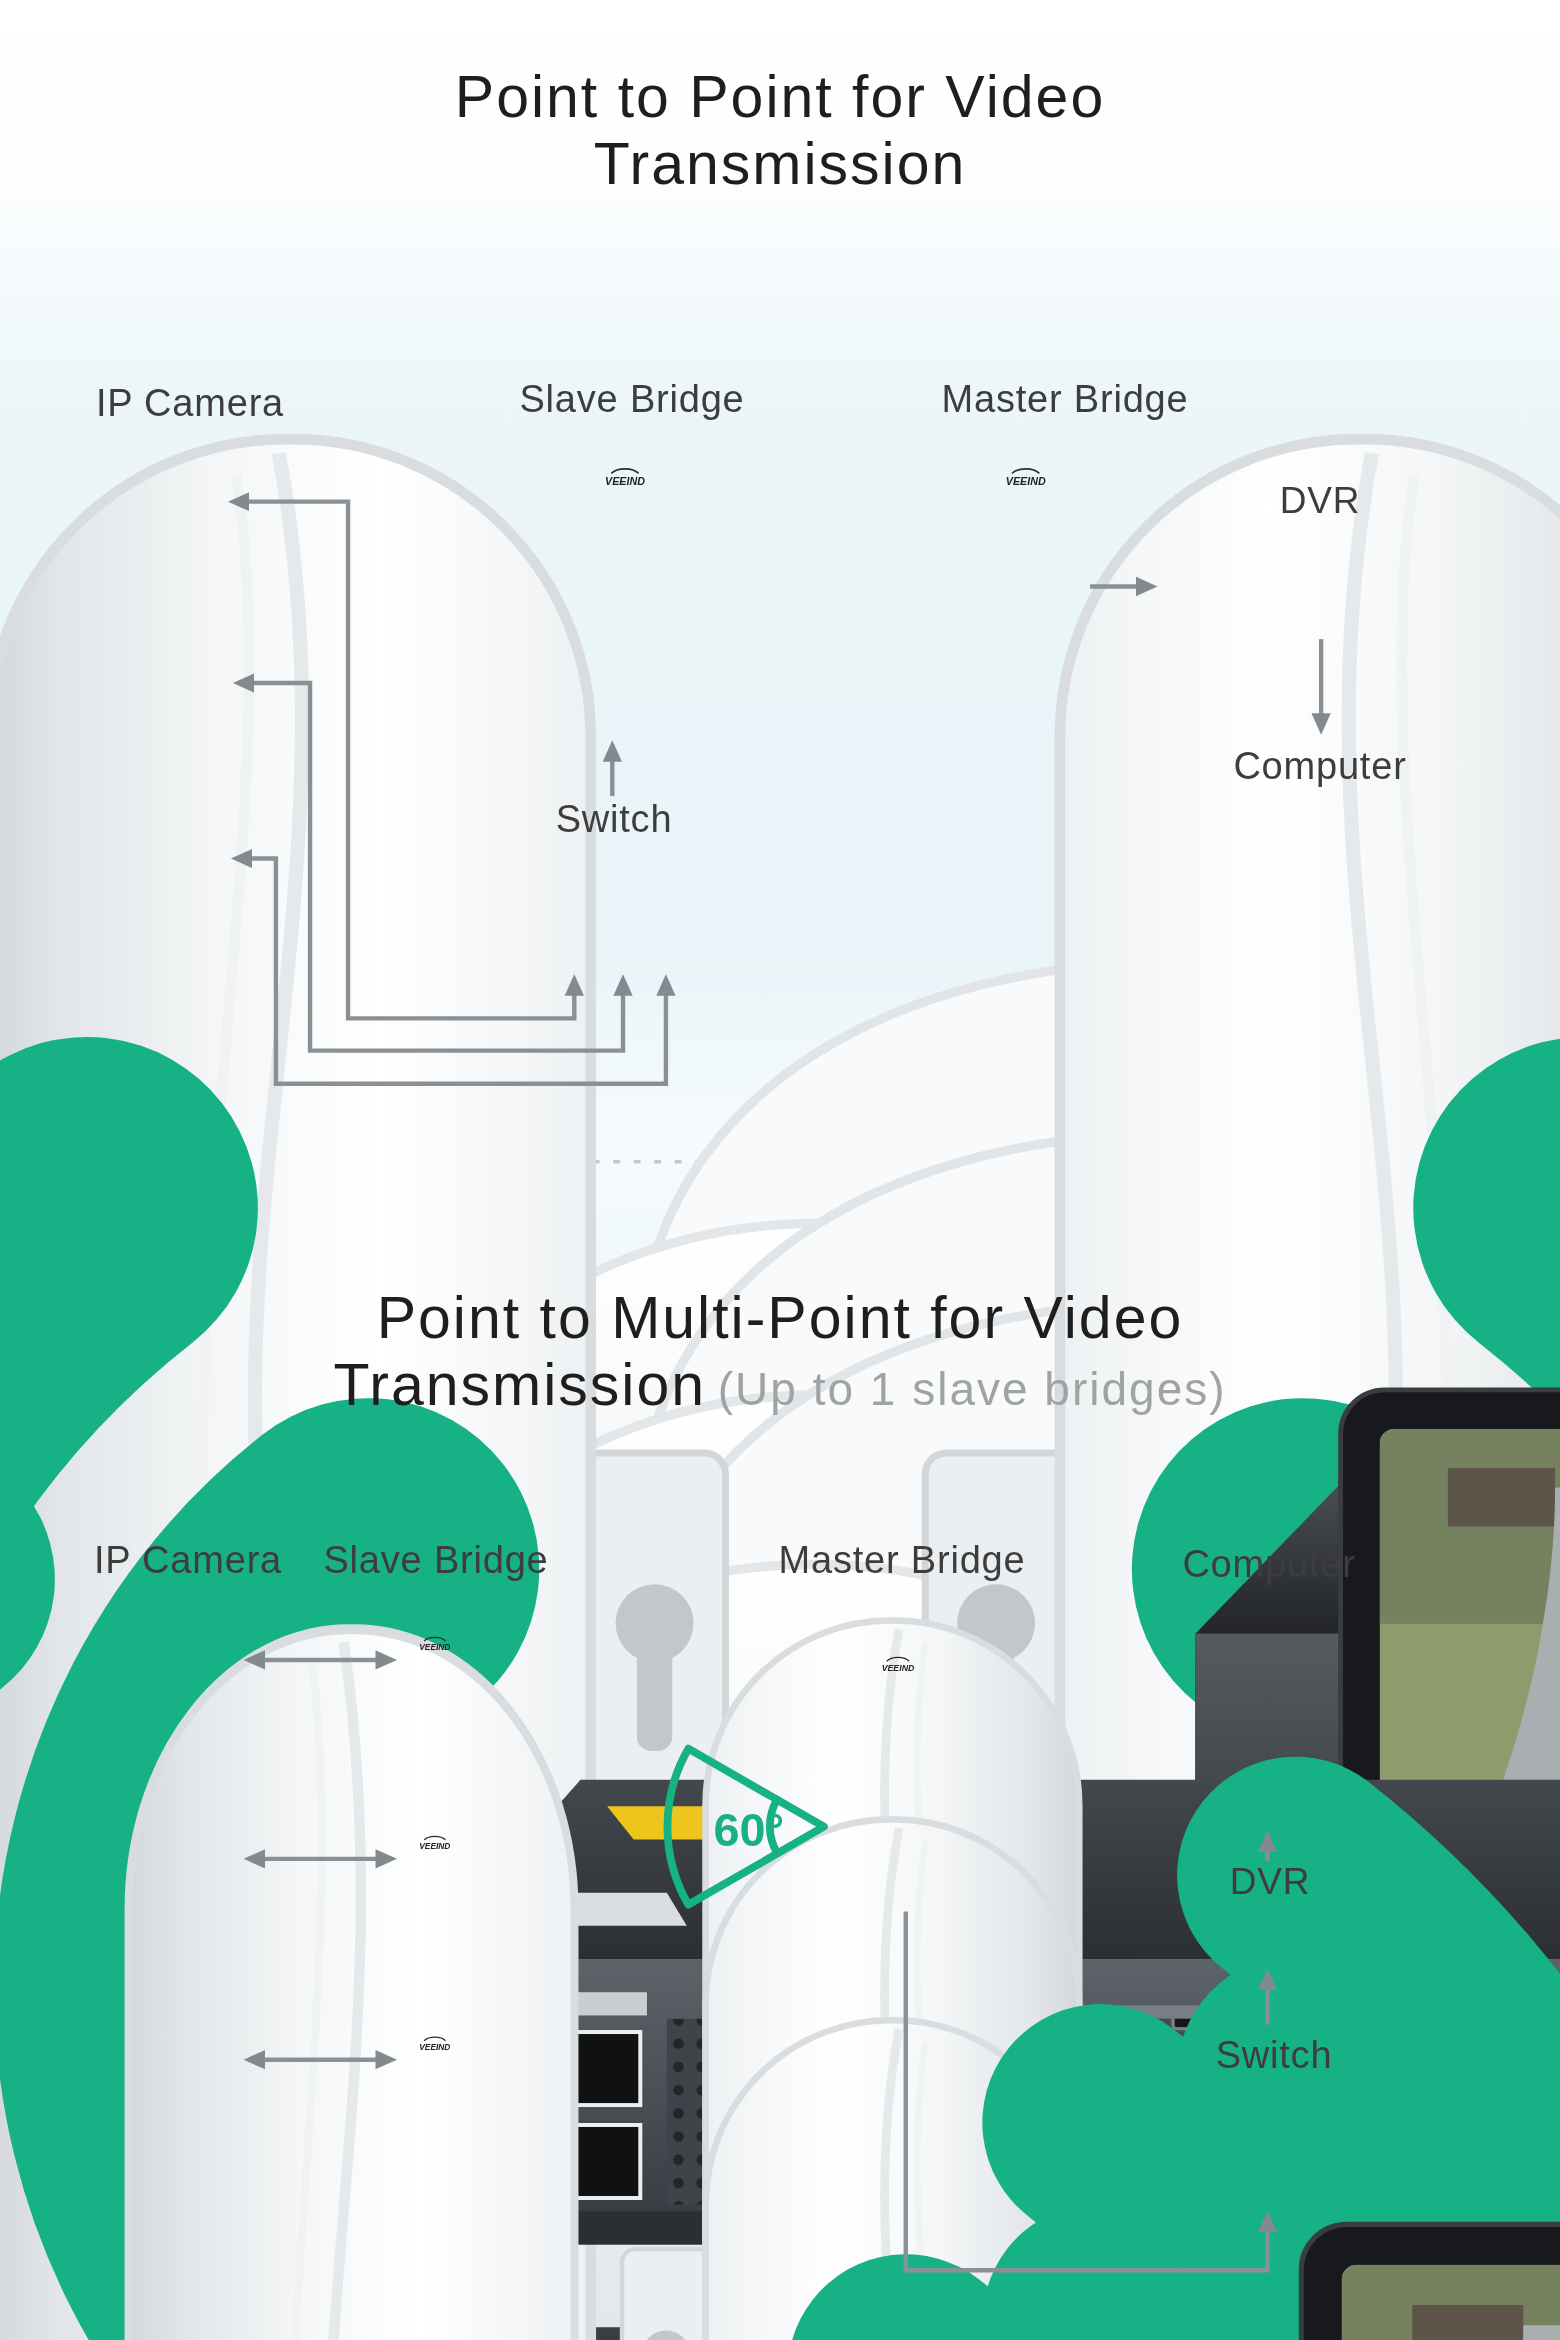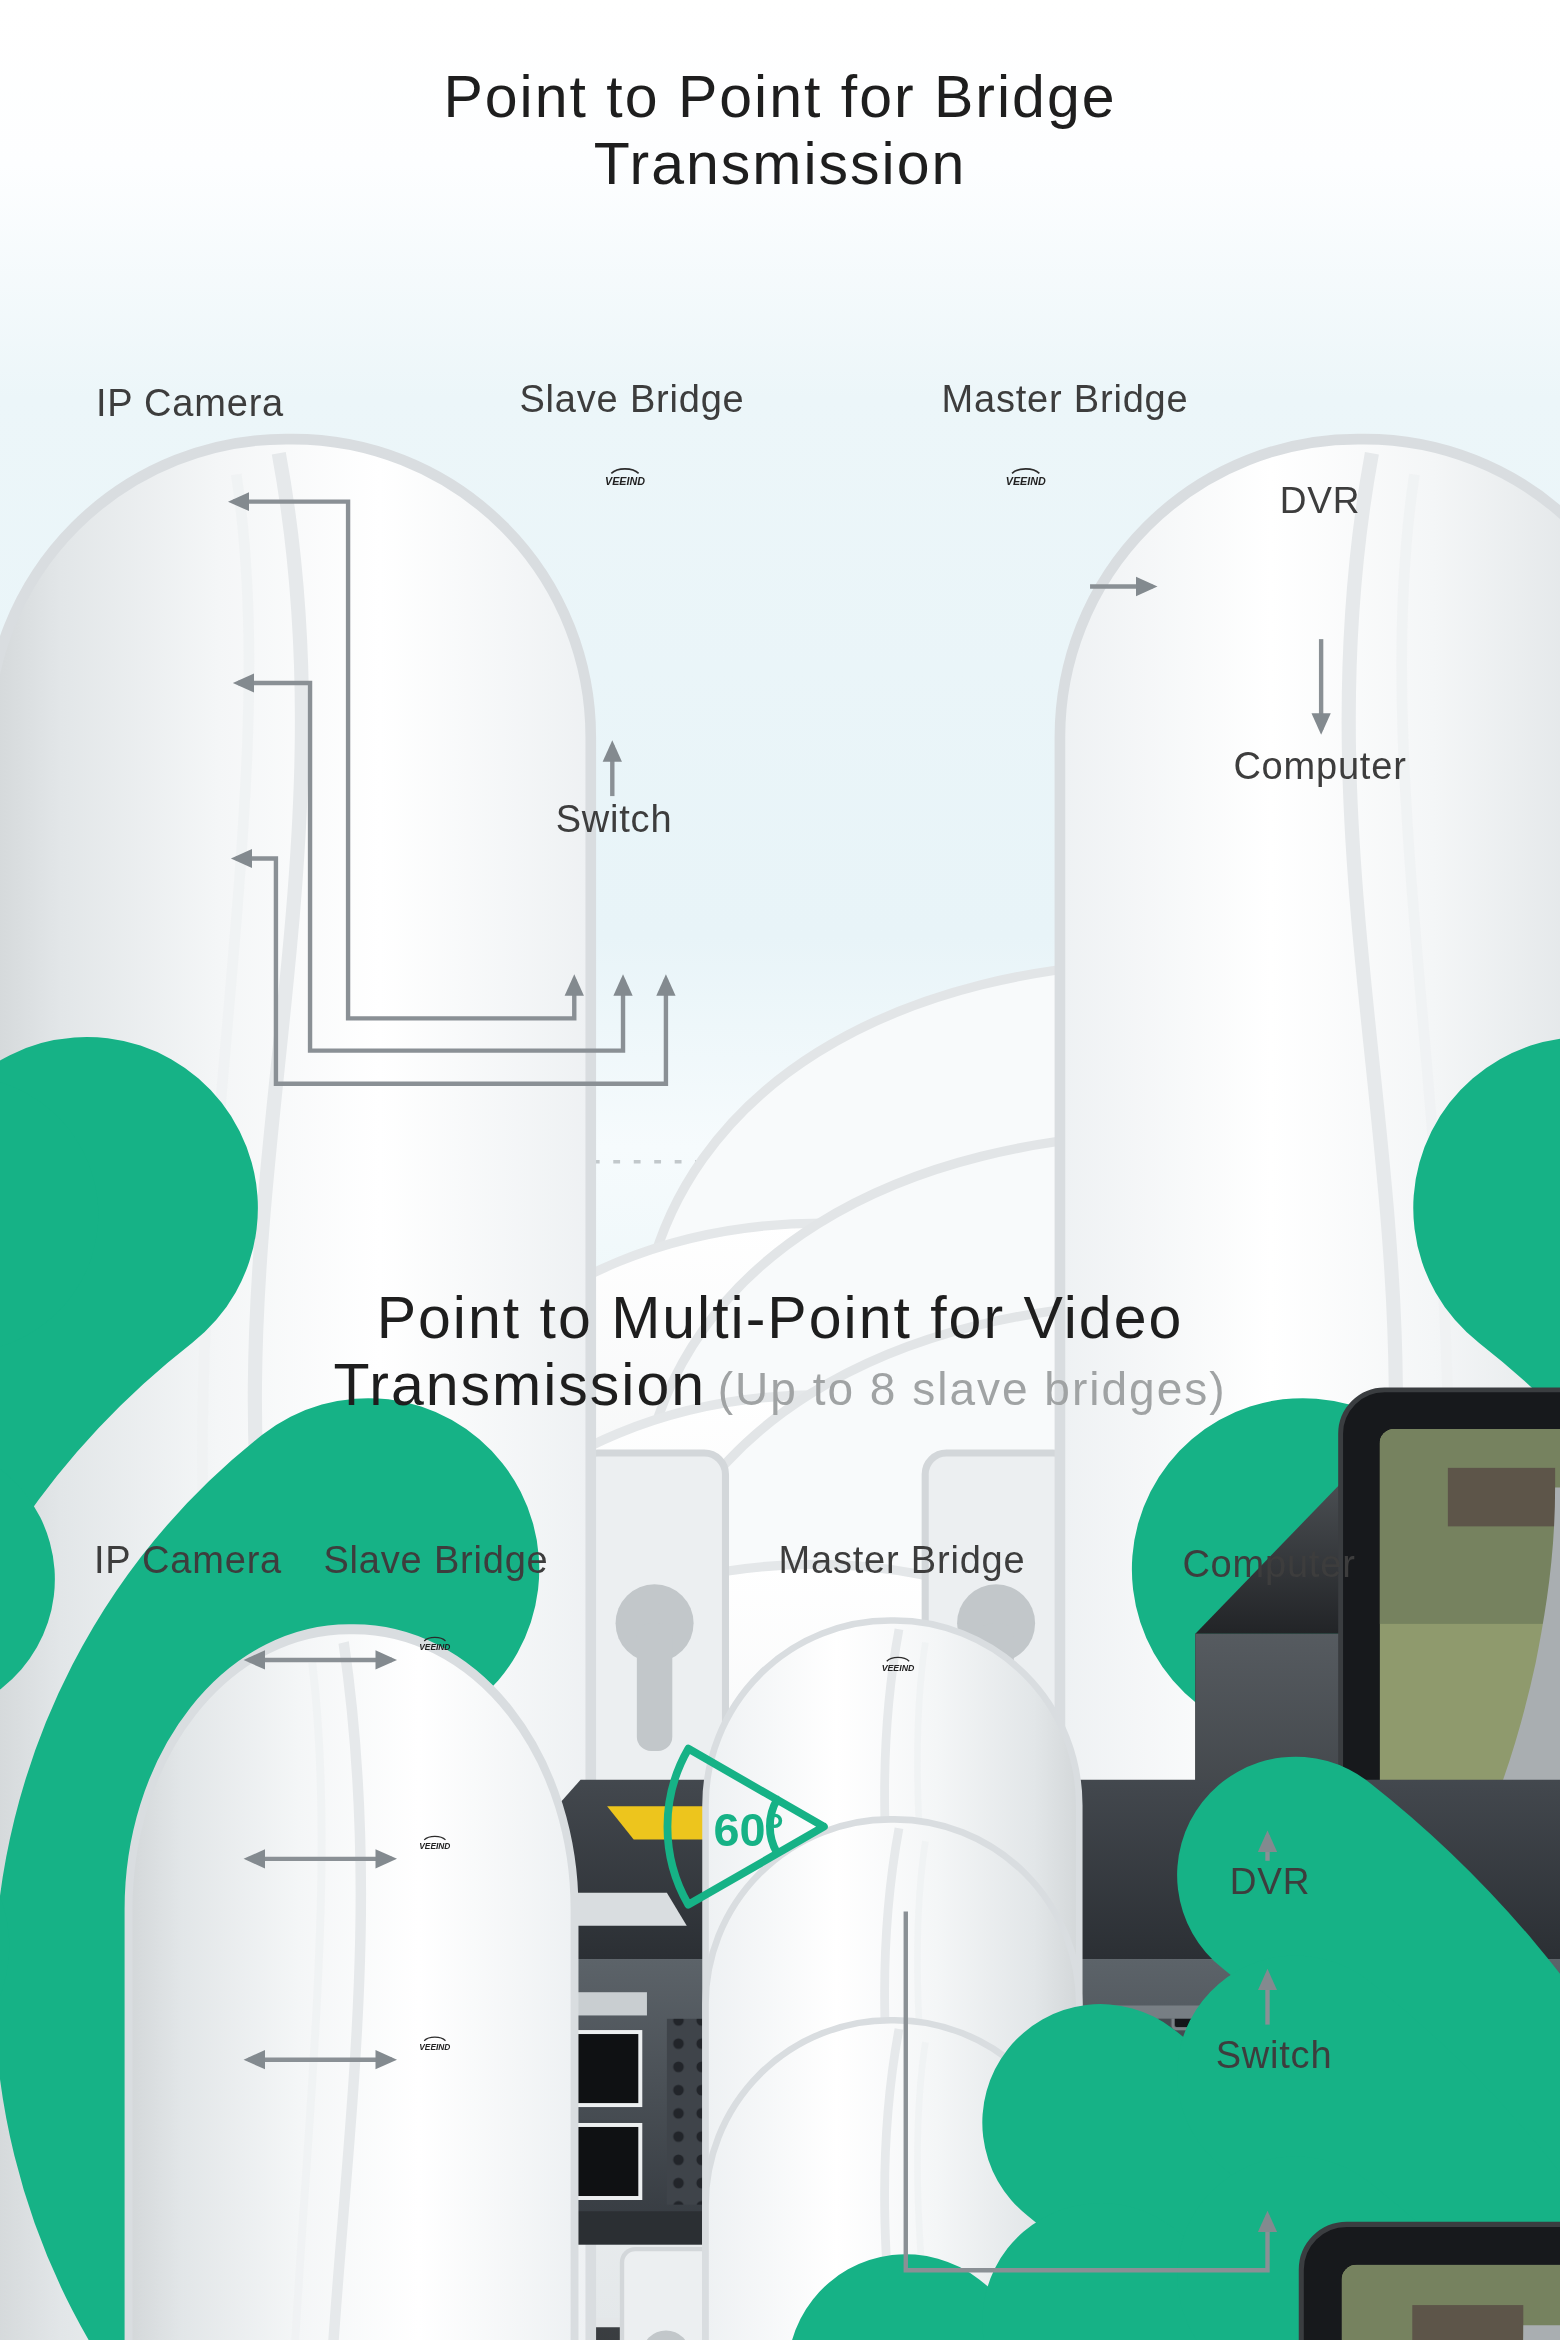--- a/index.html
+++ b/index.html
@@ -289,28 +289,28 @@
         <text y="5" text-anchor="middle" font-size="11" font-weight="bold" font-style="italic" fill="#222">VEEIND</text>
       </g>
       <g transform="translate(921,1709) scale(0.82)">
         <path d="M -14 -7 A 16 9 0 0 1 14 -7" stroke="#2b2b2b" stroke-width="1.6" fill="none"></path>
         <text y="5" text-anchor="middle" font-size="11" font-weight="bold" font-style="italic" fill="#222">VEEIND</text>
       </g>
     </g>
   </svg>
 
   <div class="title" style="top:64px">
-    <div>Point to Point for Bridge</div>
+    <div>Point to Point for Video</div>
     <div>Transmission</div>
   </div>
 
   <div class="title" style="top:1285px">
     <div>Point to Multi-Point for Video</div>
     <div>
-      <span>Transmission</span><span class="muted">(Up to 8 slave bridges)</span>
+      <span>Transmission</span><span class="muted">(Up to 1 slave bridges)</span>
     </div>
   </div>
 
   <div class="lbl" style="left:190px; top:382px">IP Camera</div>
   <div class="lbl" style="left:632px; top:378px">Slave Bridge</div>
   <div class="lbl" style="left:1065px; top:378px">Master Bridge</div>
   <div class="lbl big" style="left:1320px; top:480px">DVR</div>
   <div class="lbl" style="left:1320px; top:745px">Computer</div>
   <div class="lbl" style="left:614px; top:798px">Switch</div>
 

